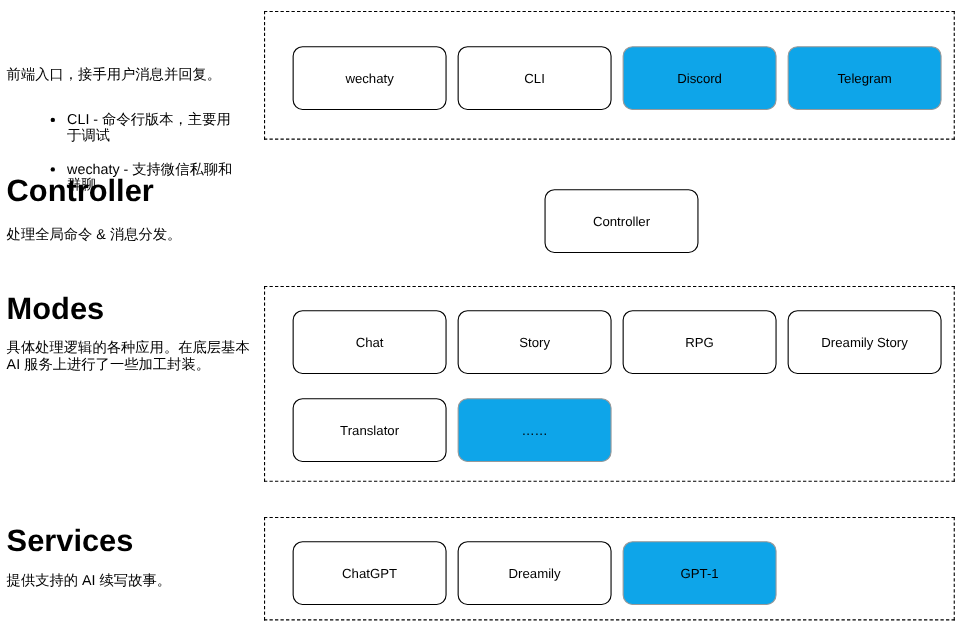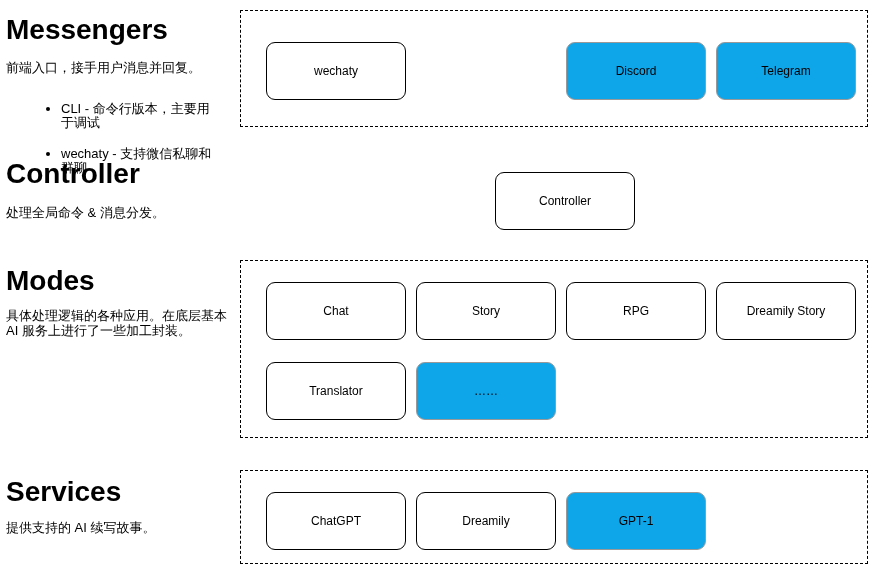--- a/index.html
+++ b/index.html
@@ -57,29 +57,29 @@
     padding: 2px;
   }
   .node.white { background: #ffffff; border: 1px solid #000000; }
   .node.grey  { background: #0ea5e9; border: 1px solid #999999; }
 </style>
 </head>
 <body>
 
 <div class="page">
 
-  <h1 class="sec-title" style="top:15px">Messengers</h1>
   <p class="sec-desc" style="top:60px">前端入口，接手用户消息并回复。</p>
   <ul class="sec-list" style="top:86px">
     <li>CLI - 命令行版本，主要用于调试</li>
     <li>wechaty - 支持微信私聊和群聊</li>
   </ul>
 
   <div class="frame" style="left:240px; top:10px; width:628px; height:117px">
     <div class="node white" style="left:25px; top:31px">wechaty</div>
+    <div class="node white" style="left:175px; top:31px">CLI</div>
     <div class="node grey" style="left:325px; top:31px">Discord</div>
     <div class="node grey" style="left:475px; top:31px">Telegram</div>
   </div>
 
   <h1 class="sec-title" style="top:159px">Controller</h1>
   <p class="sec-desc" style="top:205px">处理全局命令 &amp; 消息分发。</p>
 
   <div class="node white" style="left:495px; top:172px">Controller</div>
 
   <h1 class="sec-title" style="top:266px">Modes</h1>

